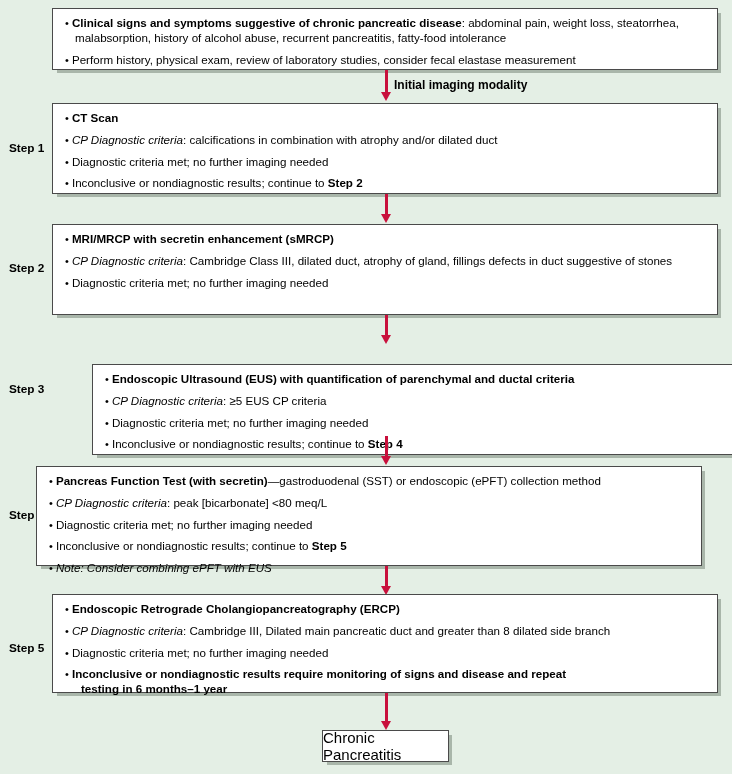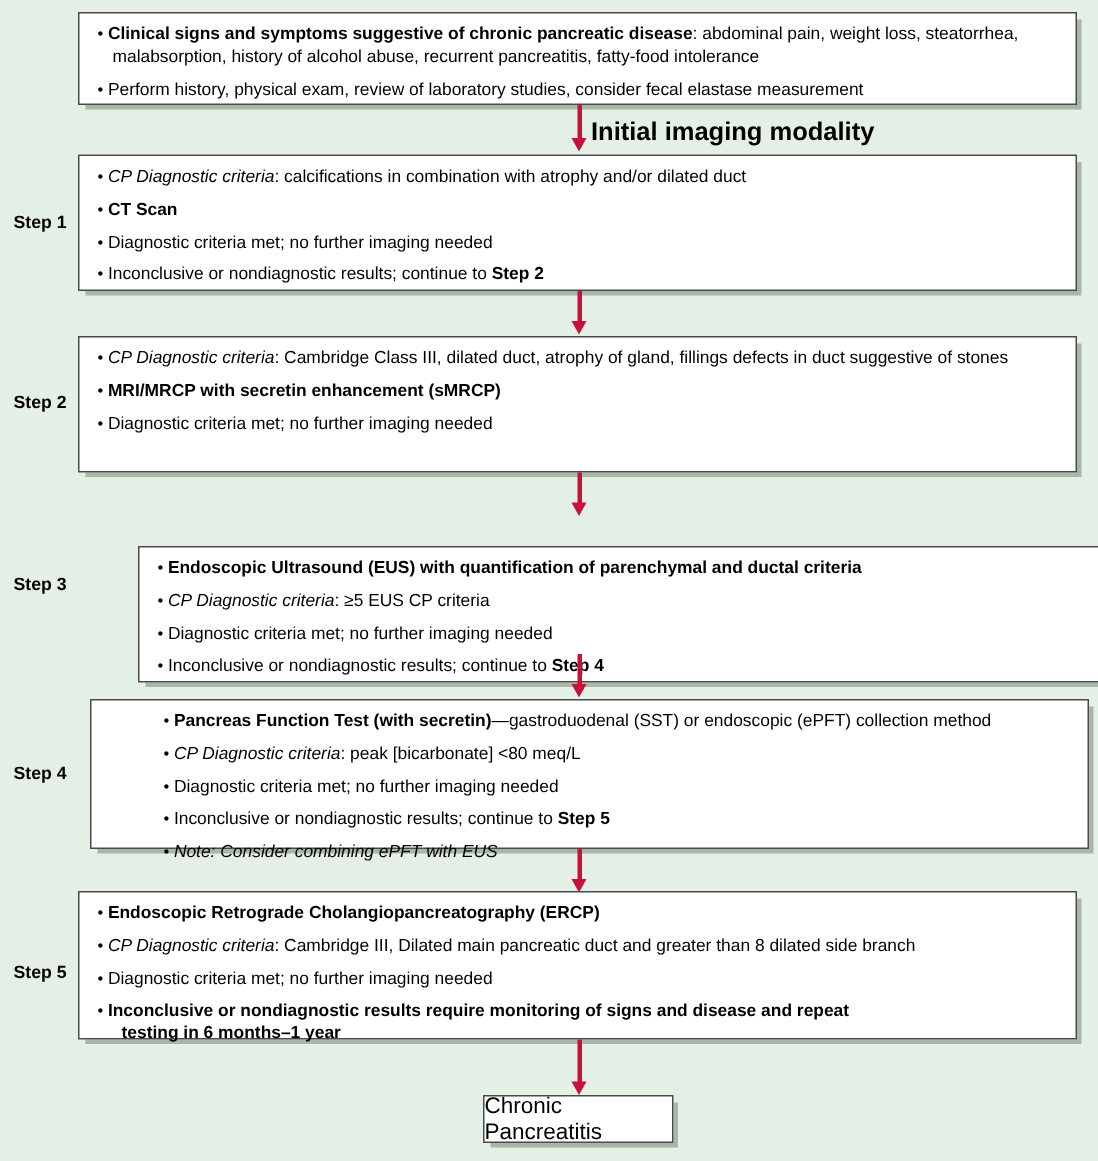--- a/index.html
+++ b/index.html
@@ -80,21 +80,21 @@
     transform: translateX(-50%);
     width: 0;
     height: 0;
     border-left: 5.5px solid transparent;
     border-right: 5.5px solid transparent;
     border-top: 9px solid #c8103c;
   }
 
   .arrow-label {
     position: absolute;
-    font-size: 17px;
+    font-size: 12px;
     font-weight: bold;
     white-space: nowrap;
     color: #000;
   }
 
   
   .terminal {
     position: absolute;
     background: #ffffff;
     border: 1.5px solid #4a4a4a;
@@ -123,44 +123,44 @@
     </div>
   </div>
 
   <div class="arrow" style="top:70px; height:23px;"></div>
   <div class="arrow-label" style="left:394px; top:78px;">Initial imaging modality</div>
 
   <div class="step-label" style="left:9px; top:141px;">Step 1</div>
   <div class="box" style="left:52px; top:103px; width:666px; height:91px;">
     <div class="box-inner">
       <p class="bullet-line">
+        <span class="dot">•&nbsp;</span><span class="b">CT Scan</span>
+      </p>
+      <p class="bullet-line">
         <span class="dot">•&nbsp;</span><span class="i">CP Diagnostic criteria</span><span>: calcifications in combination with atrophy and/or dilated duct</span>
-      </p>
-      <p class="bullet-line">
-        <span class="dot">•&nbsp;</span><span class="b">CT Scan</span>
       </p>
       <p class="bullet-line">
         <span class="dot">•&nbsp;</span><span>Diagnostic criteria met; no further imaging needed</span>
       </p>
       <p class="bullet-line">
         <span class="dot">•&nbsp;</span><span>Inconclusive or nondiagnostic results; continue to </span><span class="b">Step 2</span>
       </p>
     </div>
   </div>
 
   <div class="arrow" style="top:194px; height:21px;"></div>
 
   <div class="step-label" style="left:9px; top:261px;">Step 2</div>
   <div class="box" style="left:52px; top:224px; width:666px; height:91px;">
     <div class="box-inner">
       <p class="bullet-line">
+        <span class="dot">•&nbsp;</span><span class="b">MRI/MRCP with secretin enhancement (sMRCP)</span>
+      </p>
+      <p class="bullet-line">
         <span class="dot">•&nbsp;</span><span class="i">CP Diagnostic criteria</span><span>: Cambridge Class III, dilated duct, atrophy of gland, fillings defects in duct suggestive of stones</span>
-      </p>
-      <p class="bullet-line">
-        <span class="dot">•&nbsp;</span><span class="b">MRI/MRCP with secretin enhancement (sMRCP)</span>
       </p>
       <p class="bullet-line">
         <span class="dot">•&nbsp;</span><span>Diagnostic criteria met; no further imaging needed</span>
       </p>
     </div>
   </div>
 
   <div class="arrow" style="top:315px; height:21px;"></div>
 
   <div class="step-label" style="left:9px; top:382px;">Step 3</div>
@@ -177,21 +177,21 @@
       </p>
       <p class="bullet-line">
         <span class="dot">•&nbsp;</span><span>Inconclusive or nondiagnostic results; continue to </span><span class="b">Step 4</span>
       </p>
     </div>
   </div>
 
   <div class="arrow" style="top:436px; height:21px;"></div>
 
   <div class="step-label" style="left:9px; top:508px;">Step 4</div>
-  <div class="box" style="left:60px; top:466px; width:666px; height:100px;padding-left:36px;">
+  <div class="box" style="left:36px; top:466px; width:666px; height:100px;">
     <div class="box-inner">
       <p class="bullet-line">
         <span class="dot">•&nbsp;</span><span class="b">Pancreas Function Test (with secretin)</span><span>—gastroduodenal (SST) or endoscopic (ePFT) collection method</span>
       </p>
       <p class="bullet-line">
         <span class="dot">•&nbsp;</span><span class="i">CP Diagnostic criteria</span><span>: peak [bicarbonate] &lt;80 meq/L</span>
       </p>
       <p class="bullet-line">
         <span class="dot">•&nbsp;</span><span>Diagnostic criteria met; no further imaging needed</span>
       </p>

